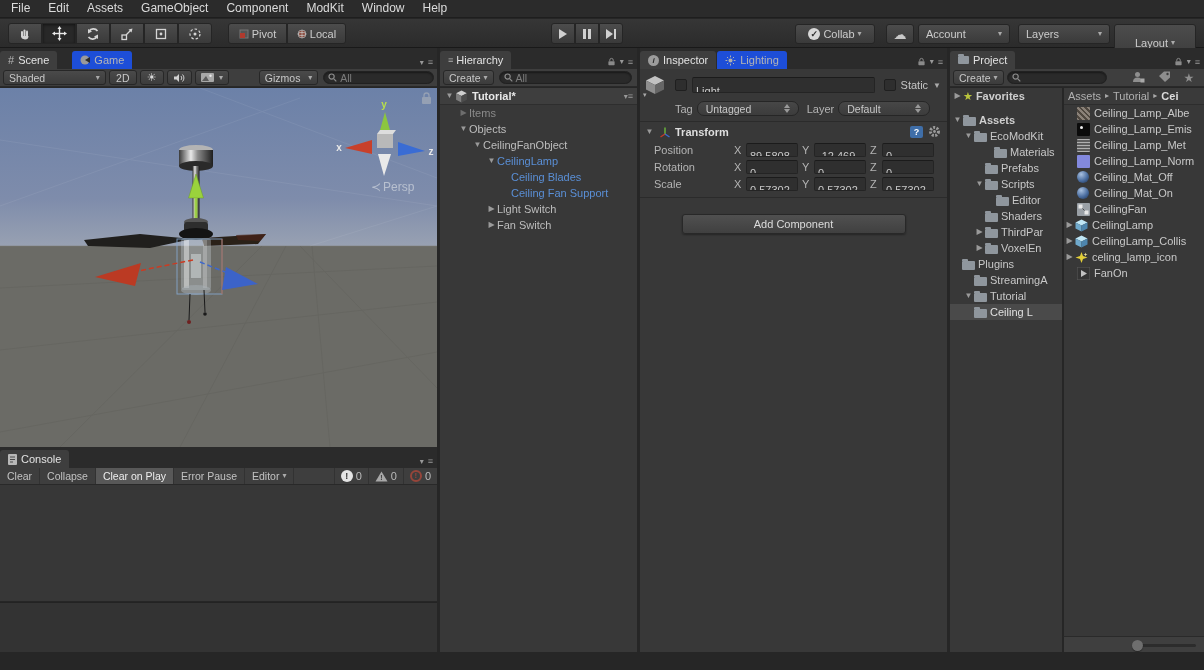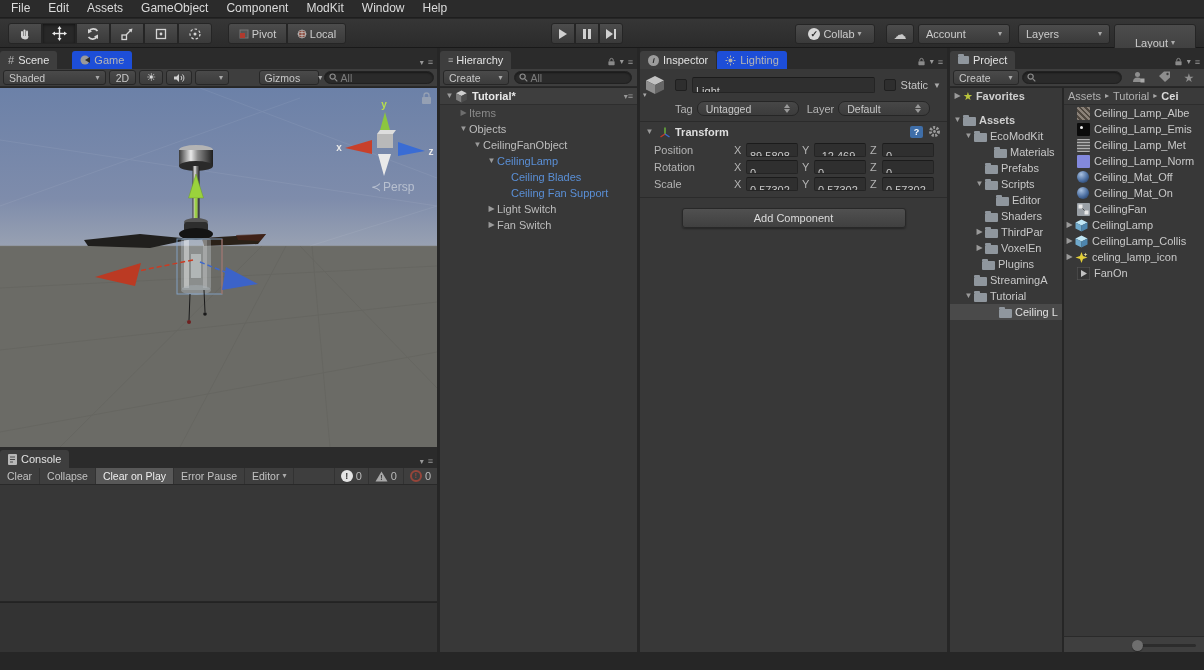--- a/index.html
+++ b/index.html
@@ -13,21 +13,21 @@
 .tbtn{position:absolute;top:4px;height:21px;background:linear-gradient(#4c4c4c,#3a3a3a);border:1px solid #252525;display:flex;align-items:center;justify-content:center;color:#ccc;gap:3px;font-size:11px}
 .tbtn.first{border-radius:3px 0 0 3px}.tbtn.last{border-radius:0 3px 3px 0}.tbtn.solo{border-radius:3px}
 .tbtn.active{background:#282828;box-shadow:inset 0 1px 3px rgba(0,0,0,.5)}
 .dda{font-size:8px;color:#aaa;line-height:8px}
 
 .tabstrip{position:absolute;height:21px;background:#2b2b2b;display:flex;align-items:flex-end}
 .tab{height:18px;display:flex;align-items:center;gap:4px;padding:0 8px;font-size:11px;color:#b5b5b5;background:#1d4ed8;border-radius:3px 3px 0 0;margin-right:1px}
 .tab.active{background:#3e3e3e;color:#e2e2e2}
 .panel-menu{margin-left:auto;display:flex;align-items:center;gap:4px;padding:0 5px 2px 0;color:#999;font-size:8px}
 
-.btn{background:linear-gradient(#4a4a4a,#3c3c3c);border:1px solid #272727;border-radius:3px;height:15px;display:flex;align-items:center;gap:18px;padding:0 5px;font-size:10.5px;color:#c8c8c8}
+.btn{background:linear-gradient(#4a4a4a,#3c3c3c);border:1px solid #272727;border-radius:3px;height:15px;display:flex;align-items:center;gap:3px;padding:0 5px;font-size:10.5px;color:#c8c8c8}
 .search{height:13px;background:#2a2a2a;border:1px solid #212121;border-radius:8px;display:flex;align-items:center;padding:0 6px 0 4px;gap:3px;box-shadow:inset 0 1px 2px rgba(0,0,0,.45)}
 .search .scope{color:#7c7c7c;font-size:10.5px;line-height:12px}
 .mini-toolbar{position:absolute;height:18px;background:#3e3e3e;border-bottom:1px solid #292929;display:flex;align-items:center;gap:3px;padding:0 3px}
 .ar{width:11px;flex:none;font-size:8px;color:#9a9a9a;text-align:center;line-height:16px}
 .ar.dim{color:#6d6d6d}
 .folder{position:relative;width:13px;height:9px;background:#8f969d;border-radius:1px;flex:none;margin:2px 3px 0 0}
 .folder::before{content:"";position:absolute;left:0;top:-2px;width:6px;height:2px;background:#8f969d;border-radius:1px 1px 0 0}
 .row{display:flex;align-items:center;height:16px;white-space:nowrap;overflow:hidden}
 .blue{color:#5a8fd6}.dim{color:#8a8a8a}.bold{font-weight:bold}
 .updown{display:inline-flex;flex-direction:column;gap:1px;margin-left:auto}
@@ -549,21 +549,21 @@
     <div class="t-row">
       <span class="t-label">Scale</span>
       <span class="axisl">X</span>
       <span class="t-field">0.57302</span>
       <span class="axisl">Y</span>
       <span class="t-field">0.57302</span>
       <span class="axisl">Z</span>
       <span class="t-field">0.57302</span>
     </div>
     <div style="border-top:1px solid #2b2b2b;margin-top:5px"></div>
-    <div style="margin:10px auto 0 auto;width:224px;height:20px;background:linear-gradient(#505050,#404040);border:1px solid #282828;border-radius:3px;display:flex;align-items:center;justify-content:center;color:#dcdcdc;box-shadow:0 1px 2px rgba(0,0,0,.35)">
+    <div style="margin:16px auto 0 auto;width:224px;height:20px;background:linear-gradient(#505050,#404040);border:1px solid #282828;border-radius:3px;display:flex;align-items:center;justify-content:center;color:#dcdcdc;box-shadow:0 1px 2px rgba(0,0,0,.35)">
       <span>Add Component</span>
     </div>
   </div>
 
   <div class="tabstrip" style="left:950px;top:48px;width:254px">
     <div class="tab active">
       <span class="folder" style="margin:0;width:11px;height:8px"></span>
       <span>Project</span>
     </div>
     <div class="panel-menu">
@@ -645,34 +645,34 @@
     <div class="row" style="padding-left:24px">
       <span class="ar">▶</span>
         <span class="folder"></span>
       <span>ThirdPar</span>
     </div>
     <div class="row" style="padding-left:24px">
       <span class="ar">▶</span>
         <span class="folder"></span>
       <span>VoxelEn</span>
     </div>
-    <div class="row" style="padding-left:32px">
+    <div class="row" style="padding-left:12px">
       <span class="folder"></span>
       <span>Plugins</span>
     </div>
     <div class="row" style="padding-left:24px">
       <span class="folder"></span>
       <span>StreamingA</span>
     </div>
     <div class="row" style="padding-left:13px">
       <span class="ar">▼</span>
         <span class="folder"></span>
       <span>Tutorial</span>
     </div>
-    <div class="row" style="padding-left:49px;background:#4a4a4a">
+    <div class="row" style="padding-left:24px;background:#4a4a4a">
       <span class="folder"></span>
       <span style="color:#e0e0e0">Ceiling L</span>
     </div>
   </div>
 
   <div class="content" style="left:1063px;top:88px;width:141px;height:548px;overflow:hidden;border-left:1px solid #262626">
     <div style="height:17px;background:#3a3a3a;border-bottom:1px solid #2d2d2d;display:flex;align-items:center;padding-left:4px;gap:4px;white-space:nowrap">
       <span style="color:#b0b0b0">Assets</span>
       <span class="dda">▸</span>
       <span style="color:#b0b0b0">Tutorial</span>

